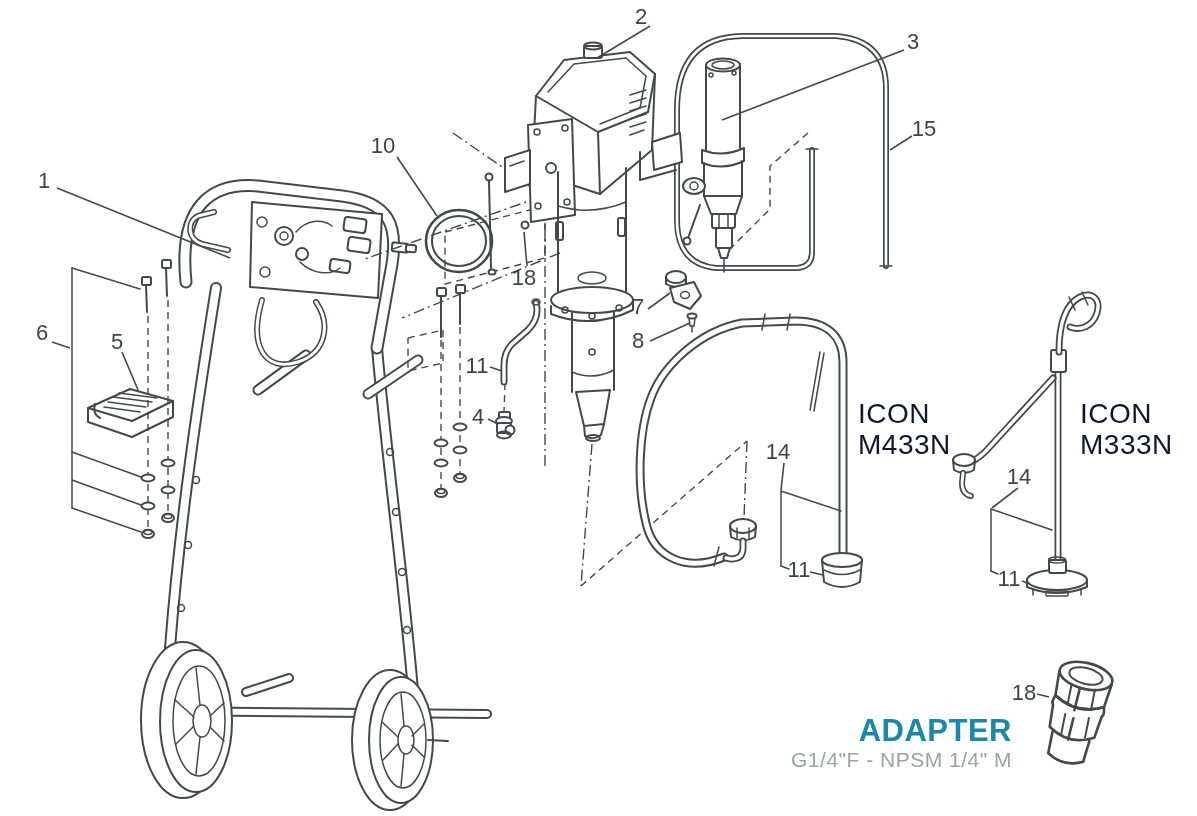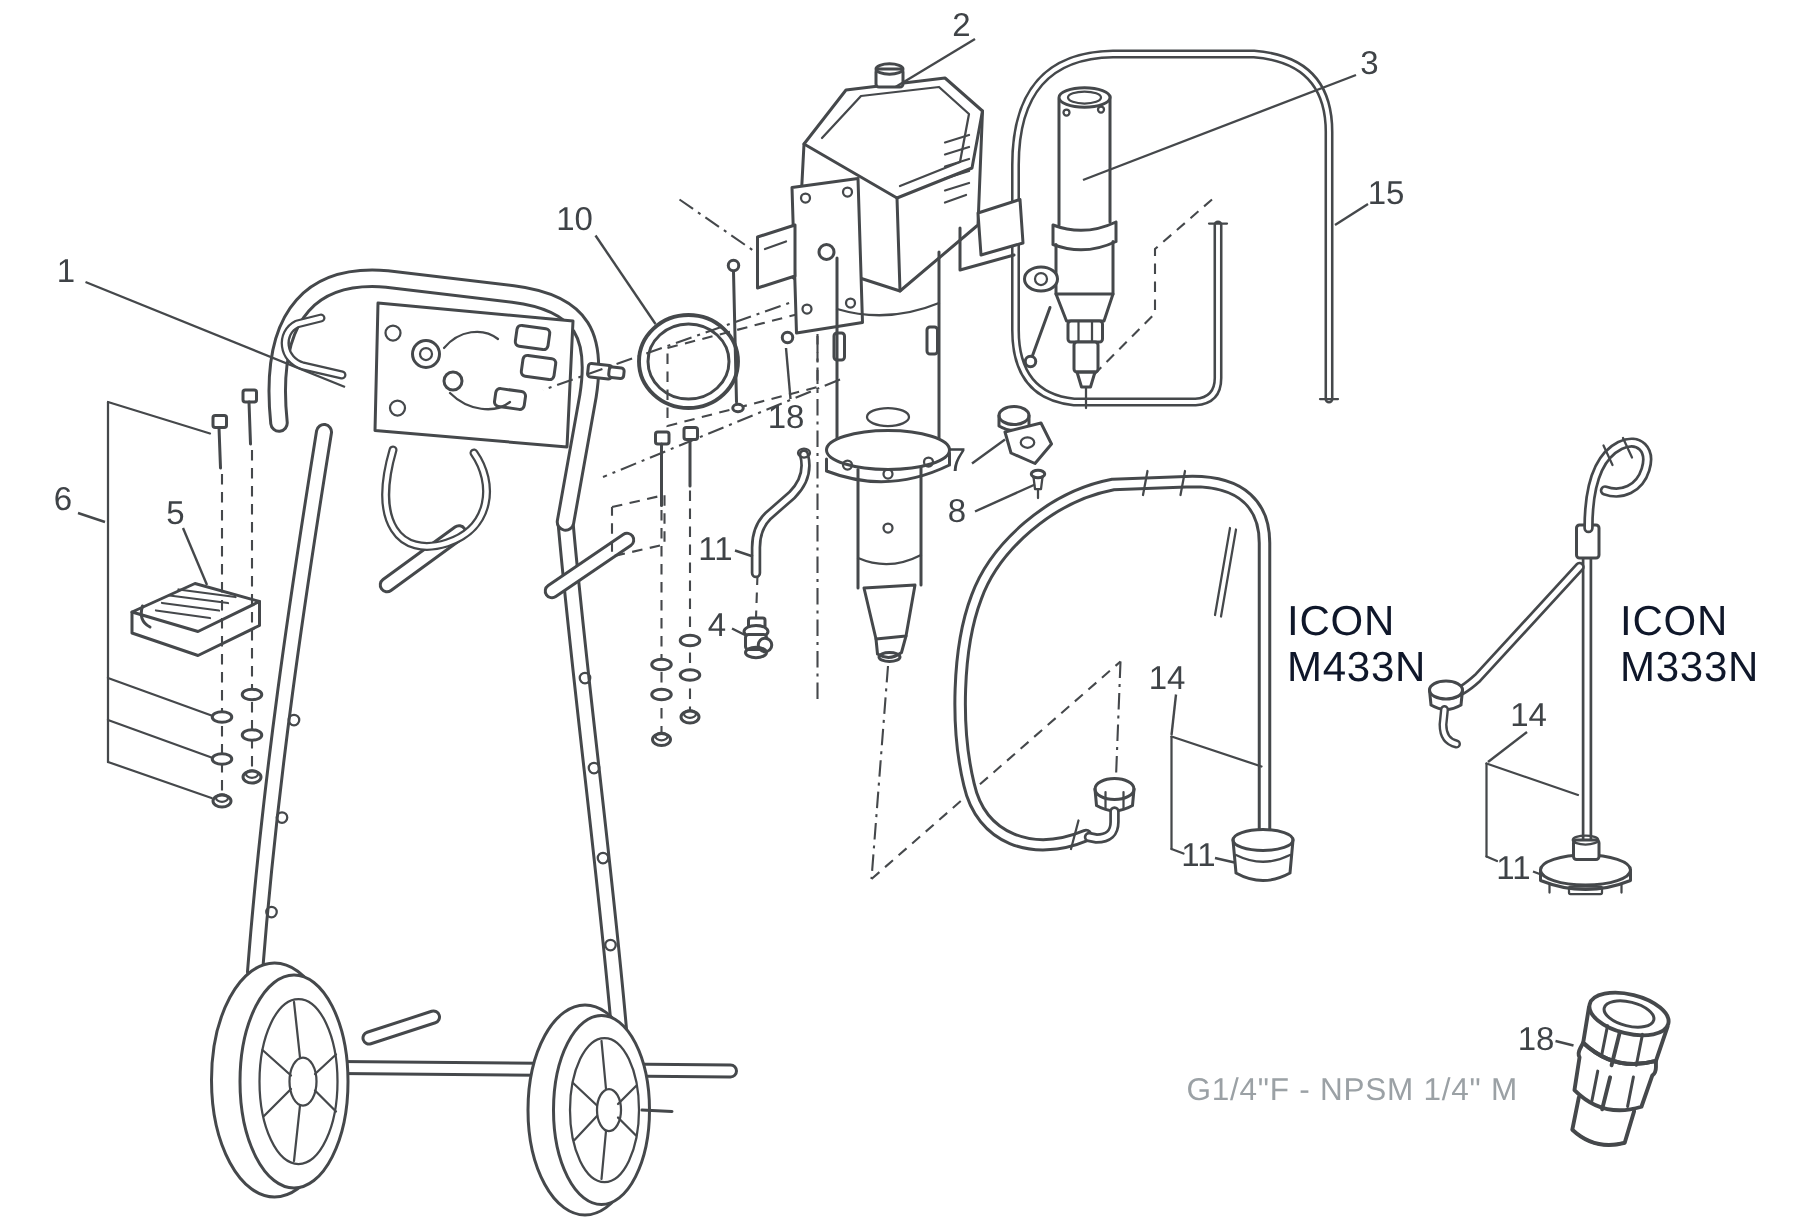--- a/index.html
+++ b/index.html
@@ -412,16 +412,17 @@
   <div class="model-label" style="left:858px;top:398px;">
     <div>ICON</div>
     <div>M433N</div>
   </div>
   <div class="model-label" style="left:1080px;top:398px;">
     <div>ICON</div>
     <div>M333N</div>
   </div>
 
   <div class="adapter-block">
+    <div class="adapter-title">ADAPTER</div>
     <div class="adapter-spec">G1/4"F - NPSM 1/4" M</div>
   </div>
 
 </div>
 
 </body></html>

